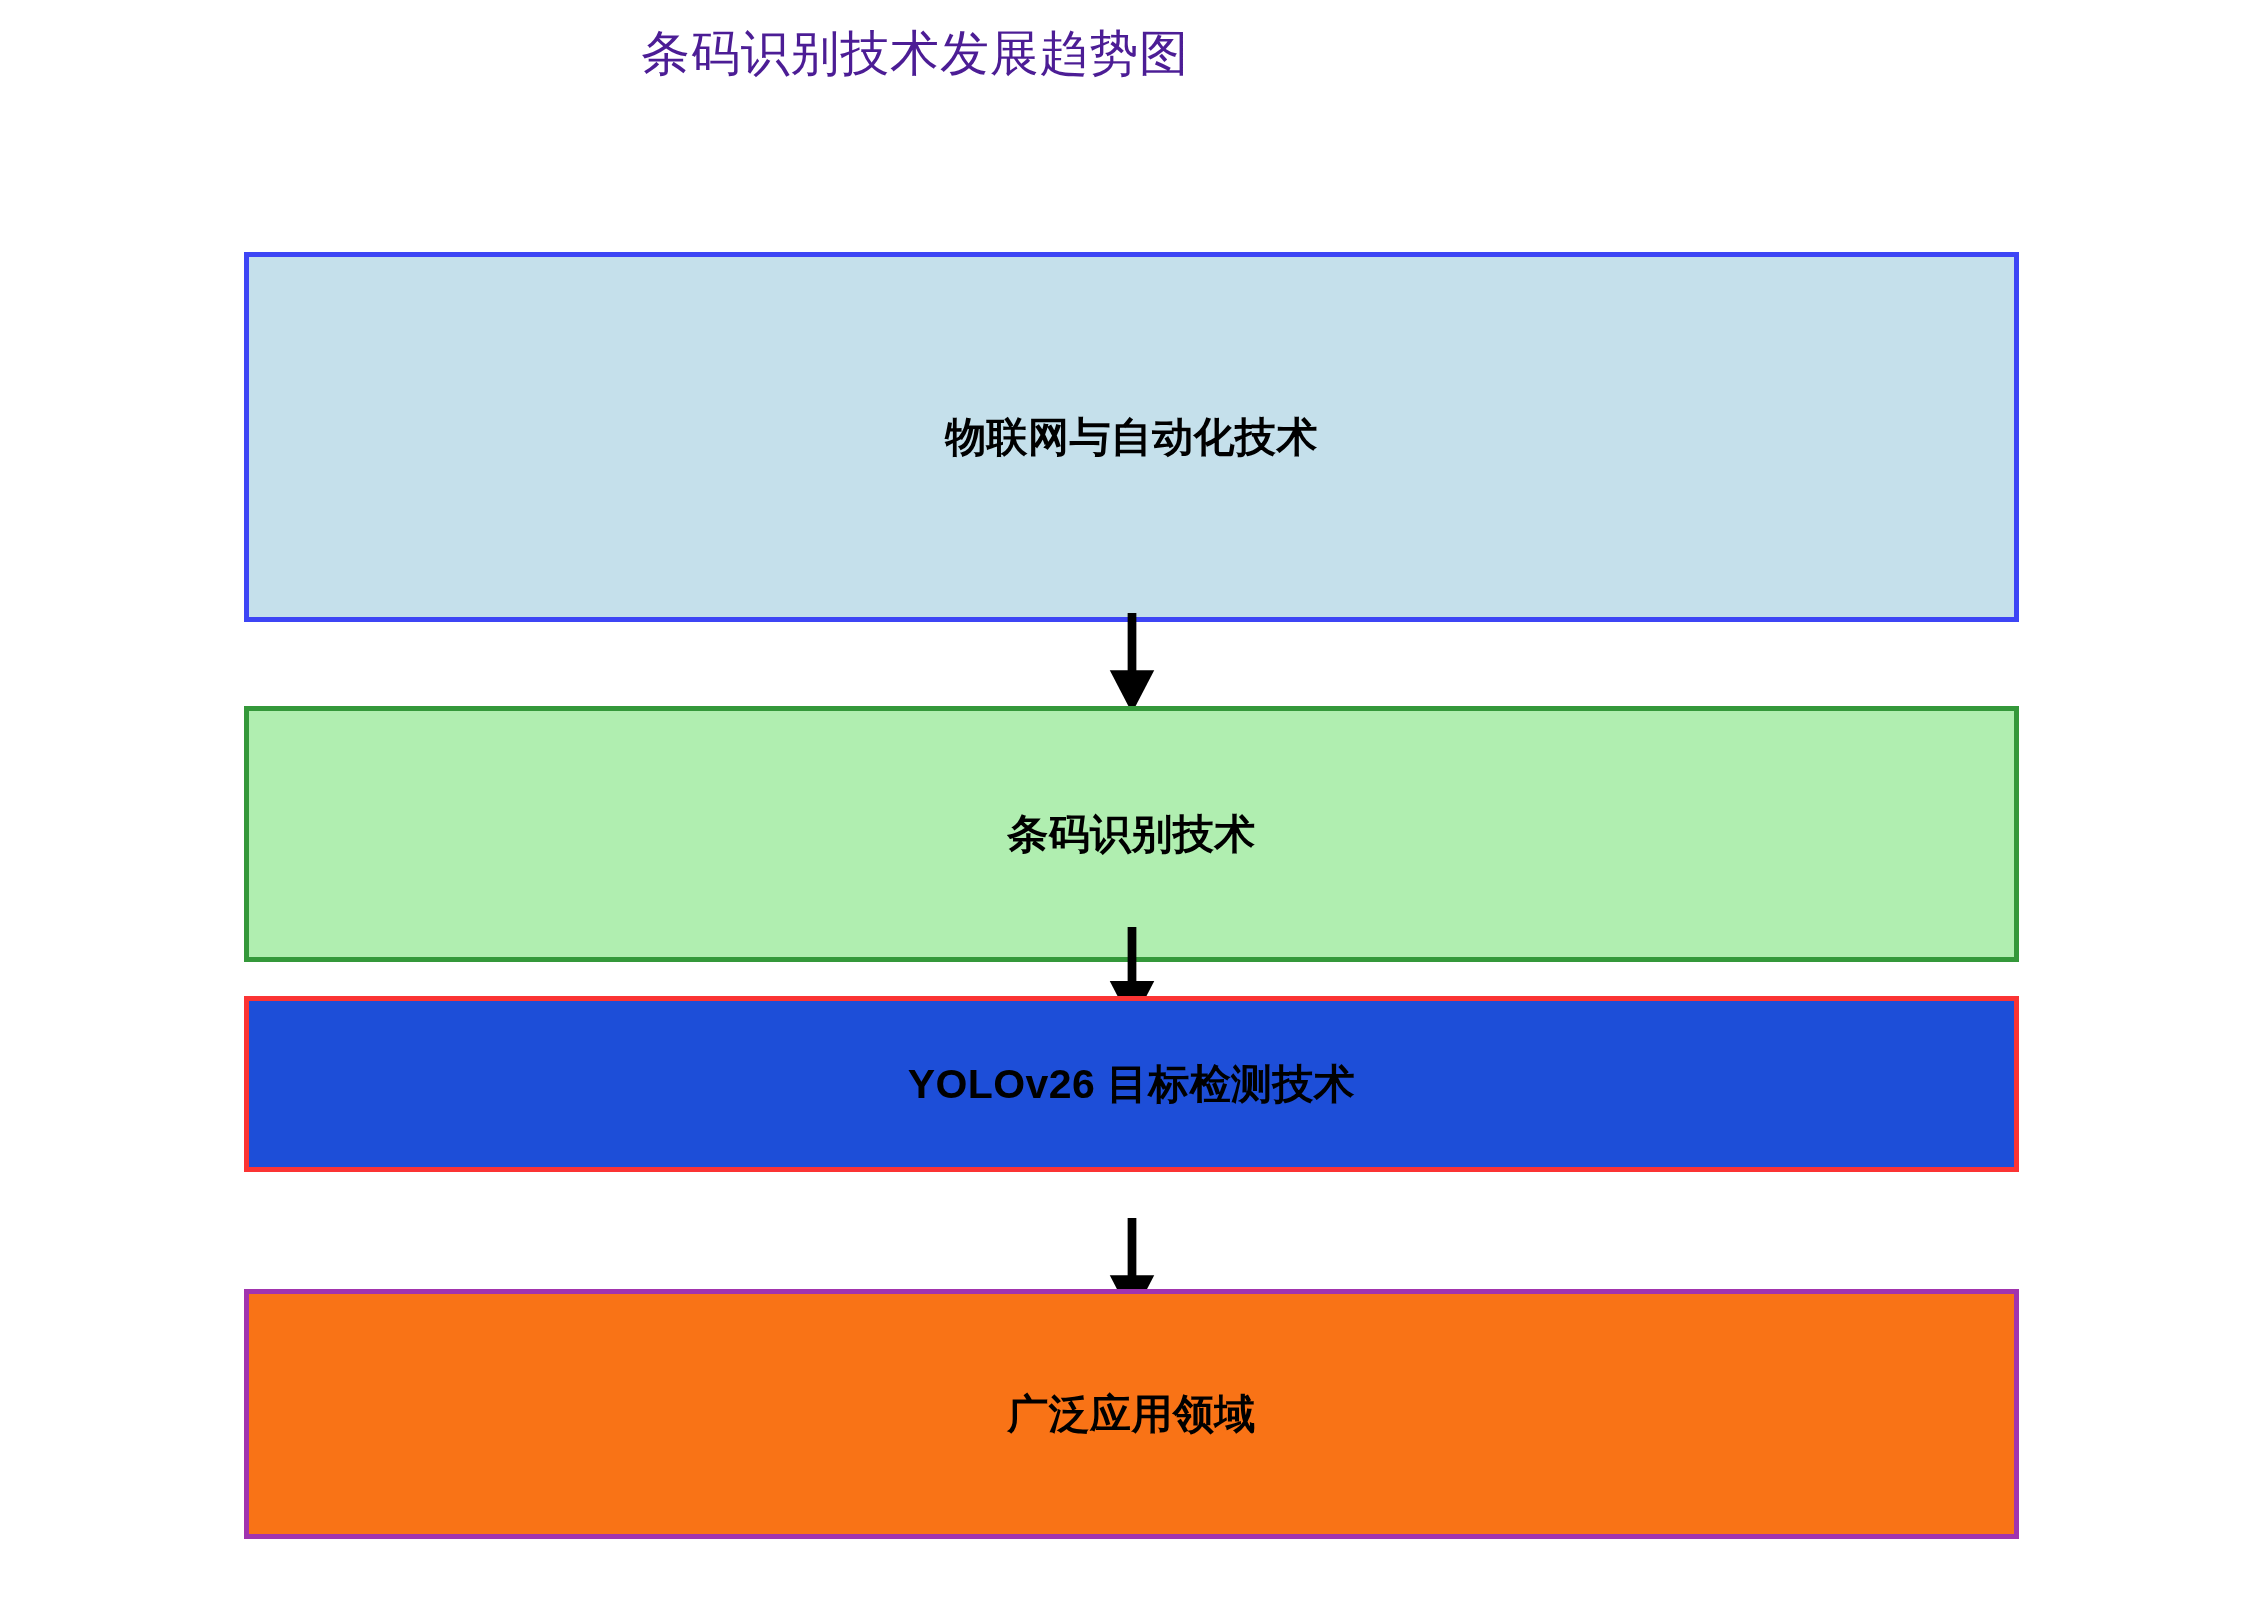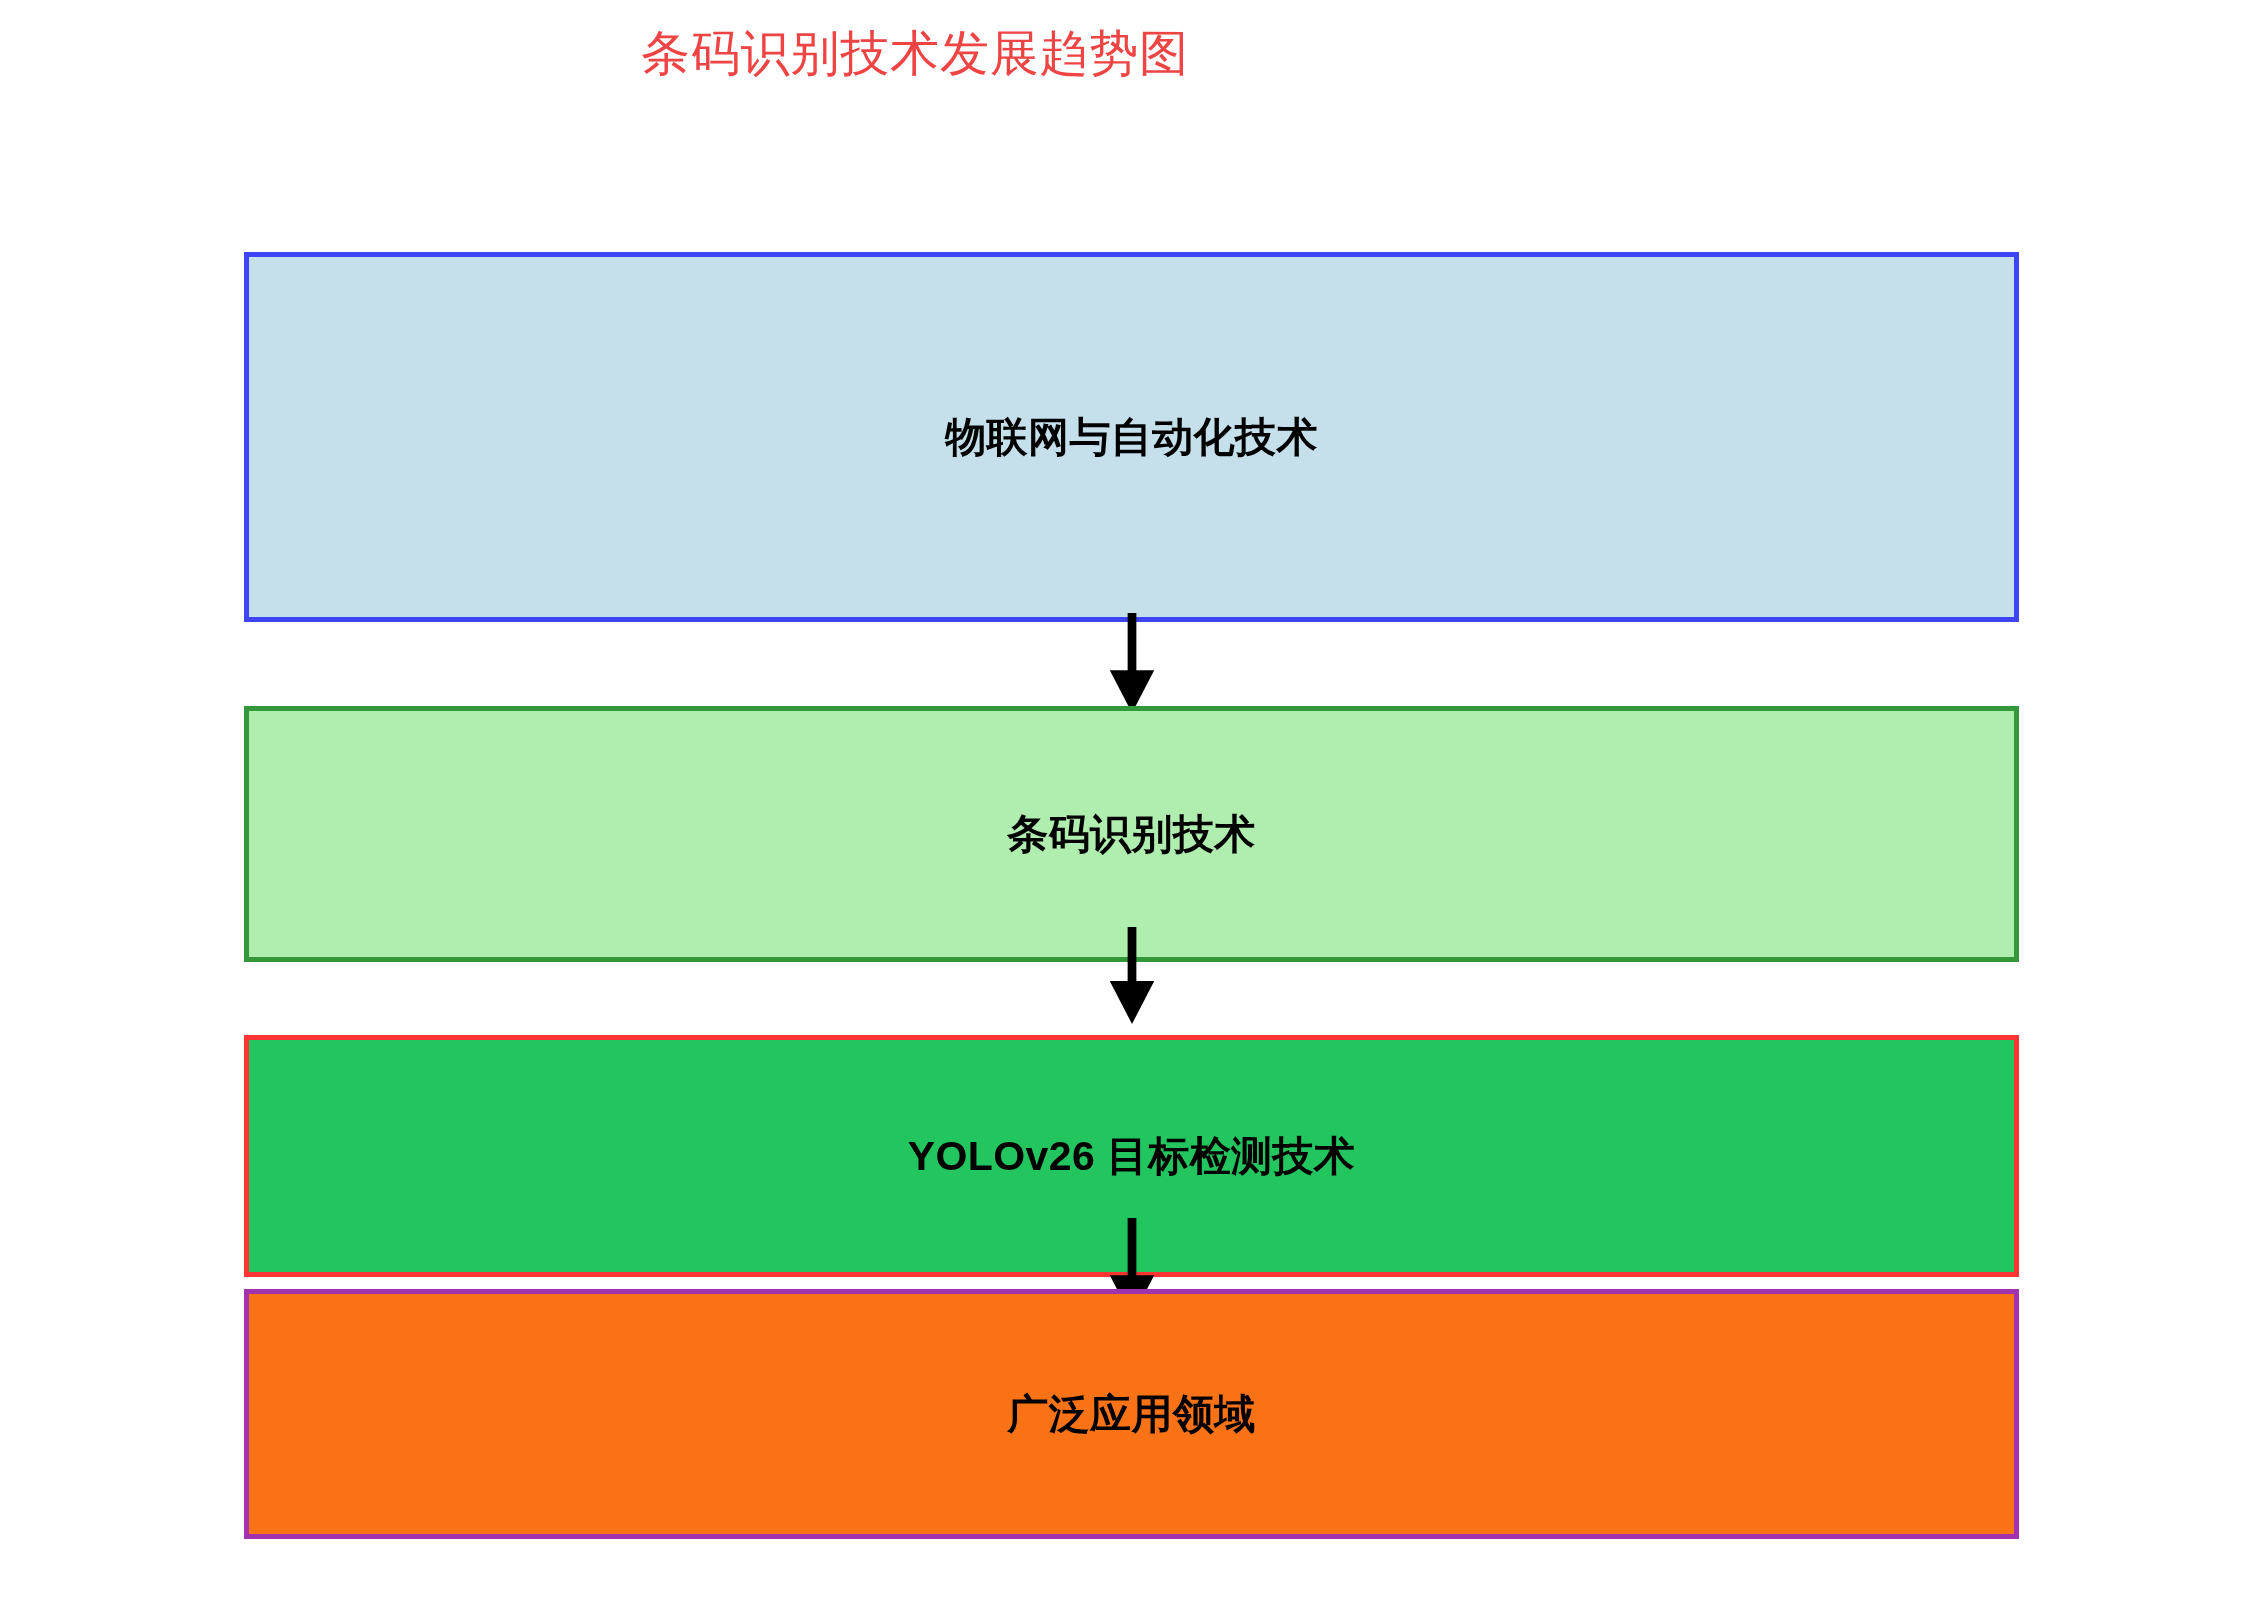--- a/index.html
+++ b/index.html
@@ -20,21 +20,21 @@
     background: #ffffff;
   }
   #chart-title {
     position: absolute;
     left: 0;
     top: 24px;
     width: 1830px;
     text-align: center;
     font-size: 49px;
     font-weight: 400;
-    color: #ef4444;
+    color: #4c1d95;
     letter-spacing: 0.8px;
     line-height: 1.2;
   }
 
   .flow-node {
     position: absolute;
     box-sizing: border-box;
     display: flex;
     align-items: center;
     justify-content: center;
@@ -59,23 +59,23 @@
   }
   
   #node-barcode {
     top: 706px;
     height: 256px;
     background: #b0eeb0;
     border: 5.6px solid #34983a;
   }
   
   #node-yolo {
-    top: 1035px;
-    height: 242px;
-    background: #22c55e;
+    top: 996px;
+    height: 176px;
+    background: #1d4ed8;
     border: 5.6px solid #fb3434;
   }
   
   #node-apps {
     top: 1289px;
     height: 250px;
     background: #f97316;
     border: 5.6px solid #a134ae;
   }
 

